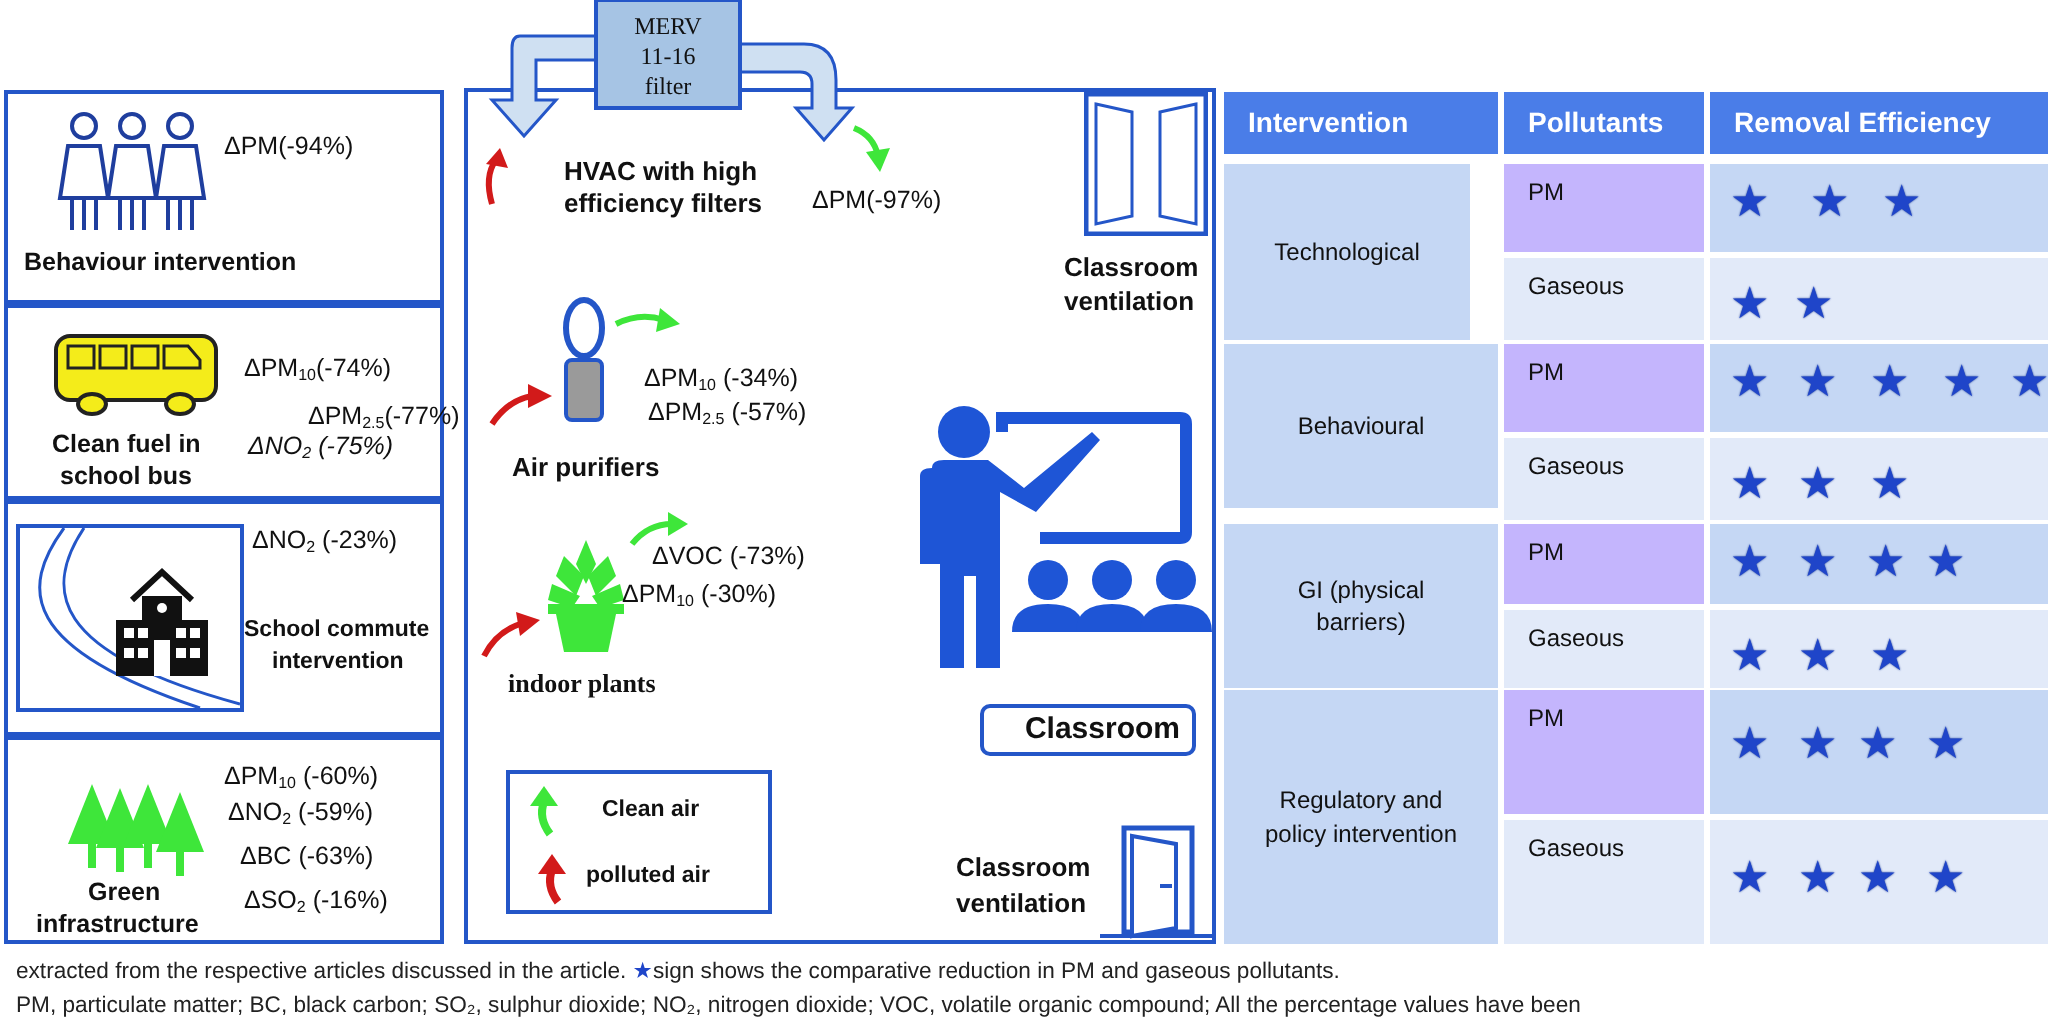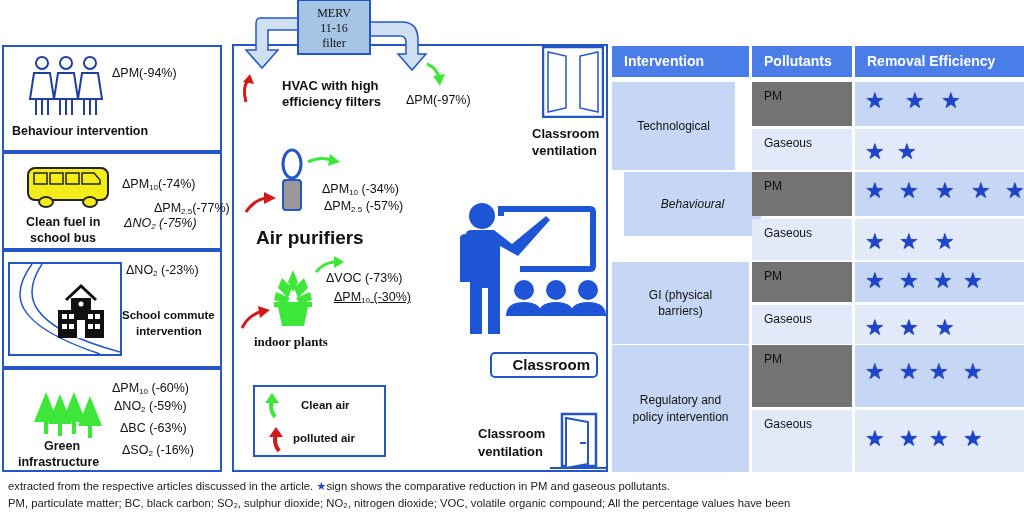--- a/index.html
+++ b/index.html
@@ -8,21 +8,21 @@
   .b { font-weight: bold; }
   .panel { position: absolute; border: 2px solid #2456c8; background: #fff; }
   .txt { font-size: 12.5px; color: #111; line-height: 1.35; }
   .lbl { font-size: 12.5px; font-weight: bold; color: #111; line-height: 1.3; }
   sub { font-size: 8px; vertical-align: -2px; }
   
   .tbl { position: absolute; left: 612px; top: 46px; width: 412px; }
   .th { position: absolute; top: 0; height: 31px; background: #4a7de8; color: #fff; font-weight: bold; font-size: 14px; padding: 7px 0 0 12px; }
   .cell { position: absolute; font-size: 12px; color: #111; }
   .c-int { background: #c5d7f4; display: flex; align-items: center; justify-content: center; text-align: center; line-height: 1.35; }
-  .c-pm { background: #737373; padding: 7px 0 0 12px; }
+  .c-pm { background: #c4b5fd; padding: 7px 0 0 12px; }
   .c-gas { background: #e2eaf9; padding: 7px 0 0 12px; }
   .c-st-pm { background: #c5d7f4; }
   .c-st-gas { background: #e2eaf9; }
   .star { position: absolute; color: #1f45c9; font-size: 22px; line-height: 1; text-shadow: 0 0 1px #0c2a8a; }
   .caption { position: absolute; left: 8px; top: 478px; width: 1010px; font-size: 11.3px; color: #222; line-height: 1.5; }
 </style>
 </head>
 <body>
 
 <div class="panel" style="left:2px;top:45px;width:220px;height:107px;">
@@ -153,21 +153,21 @@
 <svg class="abs" style="left:306px;top:152px;" width="36" height="18" viewBox="0 0 36 18">
   <path d="M2 10 Q14 4 26 8" fill="none" stroke="#3ee63a" stroke-width="3"></path>
     <path d="M24 2 L34 10 L22 14 Z" fill="#3ee63a"></path>
 </svg>
 <svg class="abs" style="left:244px;top:190px;" width="34" height="24" viewBox="0 0 34 24">
   <path d="M2 22 Q10 10 22 8" fill="none" stroke="#d21a1a" stroke-width="3"></path>
     <path d="M20 2 L32 8 L20 14 Z" fill="#d21a1a"></path>
 </svg>
 <div class="abs txt" style="left:322px;top:181px;"><span>ΔPM</span><sub>10</sub><span> (-34%)</span></div>
 <div class="abs txt" style="left:324px;top:198px;"><span>ΔPM</span><sub>2.5</sub><span> (-57%)</span></div>
-<div class="abs lbl" style="left:256px;top:226px;font-size:19px;">Air purifiers</div>
+<div class="abs lbl" style="left:256px;top:226px;font-size:13px;">Air purifiers</div>
 
 <svg class="abs" style="left:272px;top:268px;" width="42" height="58" viewBox="0 0 42 58">
   <g fill="#3ee63a">
     <path d="M21 2 L26 14 L21 24 L16 14 Z"></path>
       <path d="M10 10 L20 20 L16 30 L6 20 Z"></path>
       <path d="M32 10 L36 20 L26 30 L22 20 Z"></path>
     <path d="M4 24 L18 30 L14 36 L2 32 Z"></path>
       <path d="M38 24 L40 32 L28 36 L24 30 Z"></path>
     <rect x="2" y="34" width="38" height="5"></rect>
       <path d="M6 39 H36 L32 58 H10 Z"></path>
@@ -175,21 +175,21 @@
 </svg>
 <svg class="abs" style="left:314px;top:256px;" width="32" height="20" viewBox="0 0 32 20">
   <path d="M2 16 Q10 6 22 6" fill="none" stroke="#3ee63a" stroke-width="3"></path>
     <path d="M20 0 L30 6 L20 12 Z" fill="#3ee63a"></path>
 </svg>
 <svg class="abs" style="left:240px;top:304px;" width="32" height="26" viewBox="0 0 32 26">
   <path d="M2 24 Q8 12 20 8" fill="none" stroke="#d21a1a" stroke-width="3"></path>
     <path d="M18 2 L30 6 L20 14 Z" fill="#d21a1a"></path>
 </svg>
 <div class="abs txt" style="left:326px;top:270px;"><span>ΔVOC</span><span> (-73%)</span></div>
-<div class="abs txt" style="left:334px;top:289px;text-decoration:underline;"><span>ΔPM</span><sub>10</sub><span> (-30%)</span></div>
+<div class="abs txt" style="left:311px;top:289px;"><span>ΔPM</span><sub>10</sub><span> (-30%)</span></div>
 <div class="abs lbl" style="left:254px;top:334px;font-size:13px;font-family:Liberation Serif, serif;">indoor plants</div>
 
 <svg class="abs" style="left:452px;top:186px;" width="156" height="148" viewBox="0 0 156 148">
   <g fill="#1e55d6">
     <path d="M46 20 H138 Q144 20 144 26 V80 Q144 86 138 86 H68 V80 H138 V26 H52 V30 H46 Z"></path>
     <circle cx="30" cy="30" r="13"></circle>
     <path d="M14 48 Q14 44 20 44 H42 L60 58 L94 30 L98 34 L66 70 L48 60 V148 H36 V102 H30 V148 H18 V96 H8 V52 Q8 48 14 48 Z"></path>
     <circle cx="72" cy="104" r="10"></circle>
       <path d="M54 130 Q54 116 72 116 Q90 116 90 130 Z"></path>
     <circle cx="104" cy="104" r="10"></circle>
@@ -235,21 +235,21 @@
       <div class="cell c-gas" style="left:140px;top:83px;width:100px;height:41px;">Gaseous</div>
       <div class="cell c-st-pm" style="left:243px;top:36px;width:169px;height:44px;">
         <span class="star" style="left: 10px; top: 8px;">★</span>
         <span class="star" style="left: 50px; top: 8px;">★</span>
         <span class="star" style="left: 86px; top: 8px;">★</span>
       </div>
       <div class="cell c-st-gas" style="left:243px;top:83px;width:169px;height:41px;">
         <span class="star" style="left: 10px; top: 12px;">★</span>
         <span class="star" style="left: 42px; top: 12px;">★</span>
       </div>
-      <div class="cell c-int" style="left: 12px; top: 126px; width: 137px; height: 64px; padding: 0px 14px; font-style: italic;">Behavioural</div>
+      <div class="cell c-int" style="left: 0px; top: 126px; width: 137px; height: 82px; padding: 0px 14px;">Behavioural</div>
       <div class="cell c-pm" style="left:140px;top:126px;width:100px;height:44px;">PM</div>
       <div class="cell c-gas" style="left:140px;top:173px;width:100px;height:41px;">Gaseous</div>
       <div class="cell c-st-pm" style="left:243px;top:126px;width:169px;height:44px;">
         <span class="star" style="left: 10px; top: 8px;">★</span>
         <span class="star" style="left: 44px; top: 8px;">★</span>
         <span class="star" style="left: 80px; top: 8px;">★</span>
         <span class="star" style="left: 116px; top: 8px;">★</span>
         <span class="star" style="left: 150px; top: 8px;">★</span>
       </div>
       <div class="cell c-st-gas" style="left:243px;top:173px;width:169px;height:41px;">

